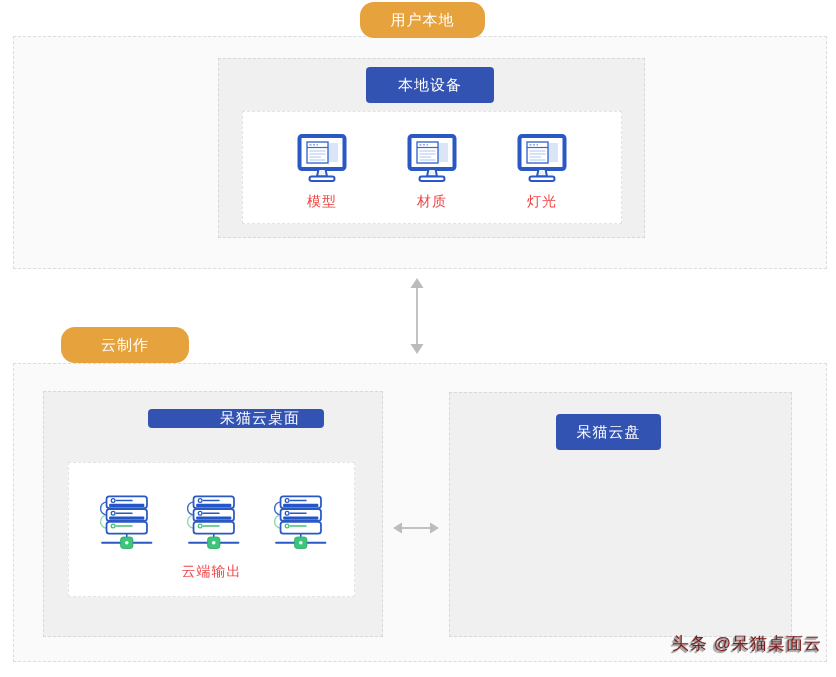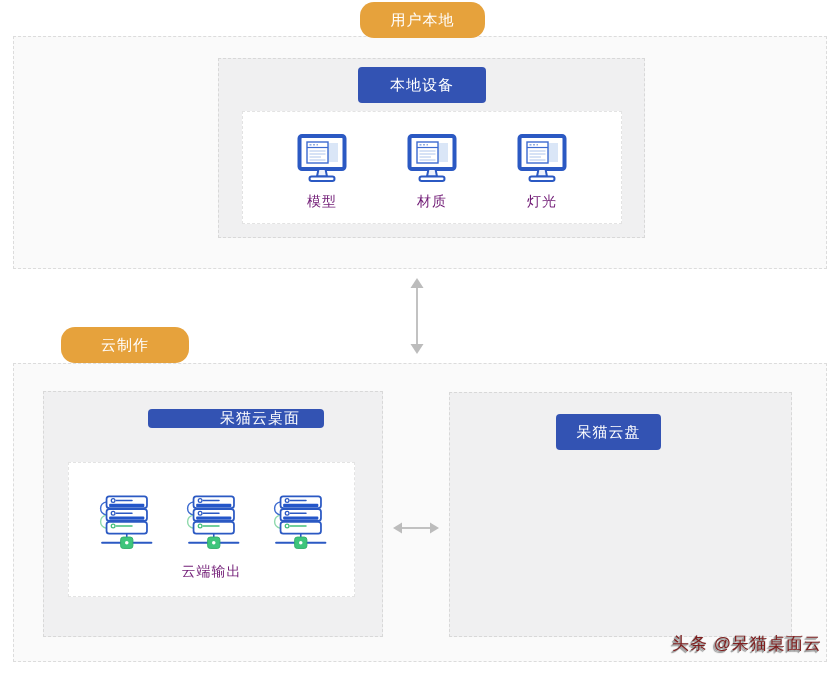--- a/index.html
+++ b/index.html
@@ -19,21 +19,21 @@
   .gray-box{
     position:absolute;background:#f0f0f1;border:1px dashed #d8d8d8;box-sizing:border-box;
   }
   .white-box{
     position:absolute;background:#ffffff;border:1px dashed #e3e3e3;box-sizing:border-box;
     display:flex;flex-direction:column;align-items:center;justify-content:center;
   }
   .icon-row{display:flex;flex-direction:row;align-items:flex-end;justify-content:center;}
   .device-item{display:flex;flex-direction:column;align-items:center;}
   .device-label,.caption{
-    font-size:14px;color:#701a75;letter-spacing:1px;text-align:center;
+    font-size:14px;color:#ef4444;letter-spacing:1px;text-align:center;
   }
   .device-label{margin-top:9px;}
   .caption{margin-top:12px;}
   .arrow{position:absolute;z-index:4;}
   .watermark{
     position:absolute;top:632px;right:14px;z-index:9;
     font-size:17px;font-weight:normal;letter-spacing:1px;color:#7f1d1d;
     text-shadow:-1px 1px 0 #9b9b9b,-2px 2px 1px #8f8f8f,0 0 1px #c0c0c0;
     white-space:nowrap;
   }
@@ -84,21 +84,21 @@
       </g>
     </defs>
   </svg>
 
   <div class="badge orange" style="left:360px;top:2px;width:125px;height:36px;">用户本地</div>
 
   <div class="outer-box" style="left:13px;top:36px;width:814px;height:233px;"></div>
 
   <div class="gray-box" style="left:218px;top:58px;width:427px;height:180px;"></div>
 
-  <div class="badge blue" style="left:358px;top:67px;width:128px;height:36px;">本地设备</div>
+  <div class="badge blue" style="left:366px;top:67px;width:128px;height:36px;">本地设备</div>
 
   <div class="white-box" style="left:242px;top:111px;width:380px;height:113px;justify-content:flex-start;padding-top:20px;">
     <div class="icon-row" style="gap:58px;">
       <div class="device-item">
         <svg width="52" height="52" viewBox="0 0 52 52">
             <use href="#g-monitor"></use>
           </svg>
         <span class="device-label">模型</span>
       </div>
       <div class="device-item">

